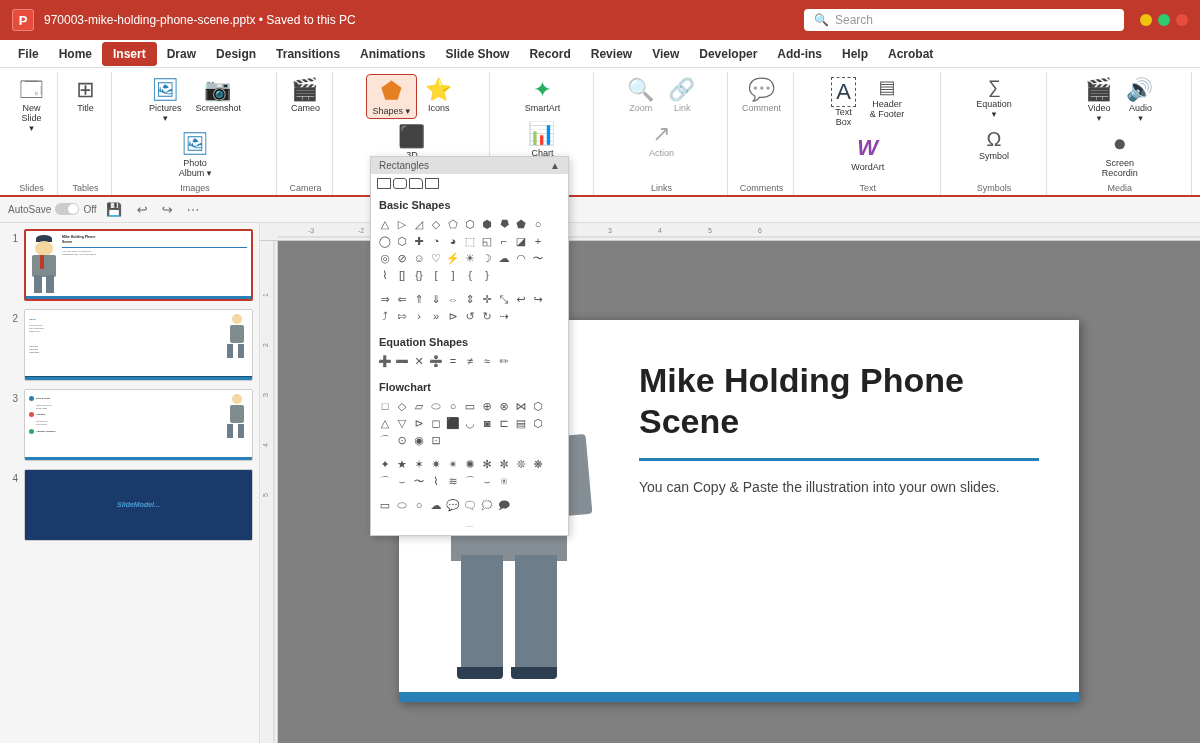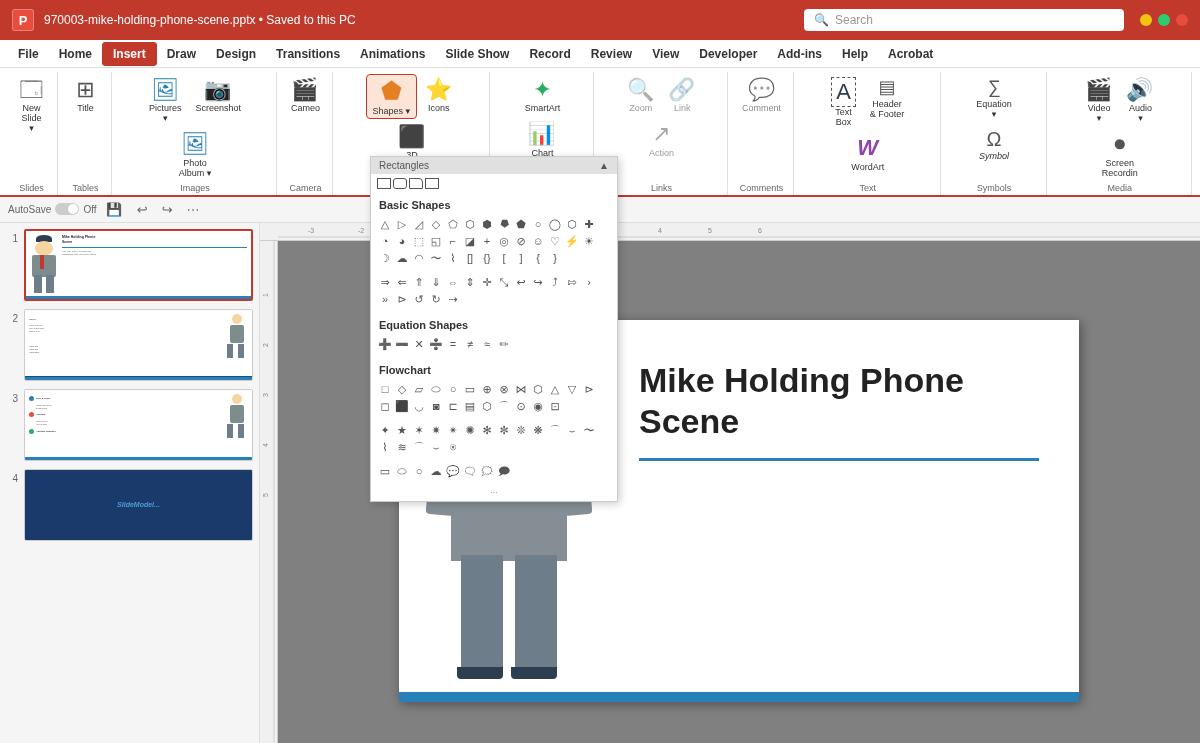--- a/index.html
+++ b/index.html
@@ -210,21 +210,21 @@
     }
     .slide-thumb:first-child .slide-img {
       border: 2px solid #C0392B;
     }
 
     
     .shapes-dropdown {
       position: absolute;
       left: 368px;
       top: 0;
-      width: 248px;
+      width: 199px;
       background: white;
       border: 1px solid #ccc;
       box-shadow: 2px 2px 8px rgba(0,0,0,0.2);
       z-index: 100;
       overflow-y: auto;
       max-height: 460px;
     }
     .shapes-section-title {
       font-size: 11px;
       font-weight: bold;
@@ -483,21 +483,21 @@
   </div>
 
   <div class="ribbon-group">
     <div class="ribbon-buttons">
       <div class="ribbon-btn">
         <span class="ribbon-btn-icon" style="font-size:18px;">∑</span>
         <span style="font-size:9px;">Equation<br>▾</span>
       </div>
       <div class="ribbon-btn">
         <span class="ribbon-btn-icon" style="font-size:20px;">Ω</span>
-        <span style="font-size:9px;font-style:italic;">Symbol</span>
+        <span style="font-size:9px;">Symbol</span>
       </div>
     </div>
     <div class="ribbon-group-label">Symbols</div>
   </div>
 
   <div class="ribbon-group">
     <div class="ribbon-buttons">
       <div class="ribbon-btn">
         <span class="ribbon-btn-icon" style="font-size:22px;">🎬</span>
         <span style="font-size:9px;">Video<br>▾</span>
@@ -829,20 +829,21 @@
             <div style="position:absolute;top:332px;left:38px;width:46px;height:12px;background:#2c3e50;border-radius:0 0 4px 4px;"></div>
             <div style="position:absolute;top:332px;left:92px;width:46px;height:12px;background:#2c3e50;border-radius:0 0 4px 4px;"></div>
           </div>
 
           <div class="slide-text-area">
             <div class="slide-main-title">
               <span>Mike Holding Phone</span><br>
               <span>Scene</span>
             </div>
             <div class="slide-divider"></div>
+            <div class="slide-body-text">You can Copy &amp; Paste the illustration into your own slides.</div>
           </div>
 
           <div class="slide-bottom-bar"></div>
 
         </div>
 
       </div>
     </div>
   </div>
 

